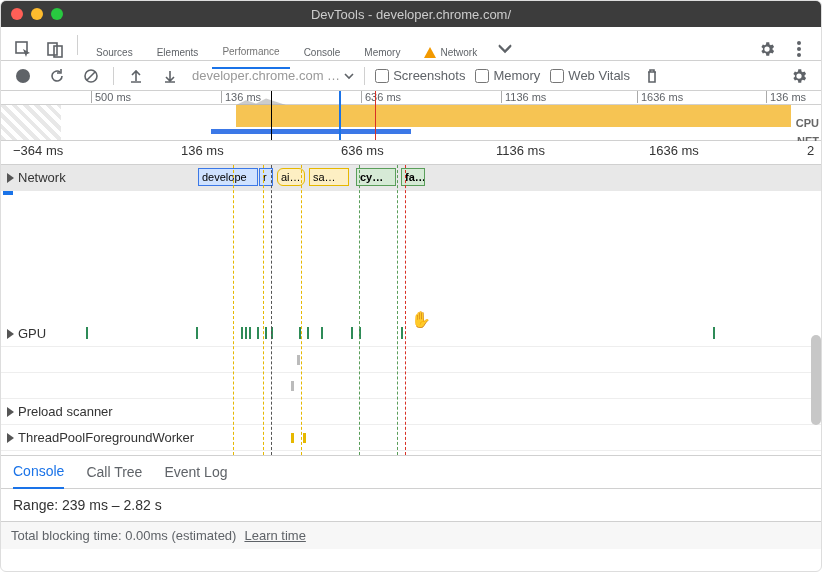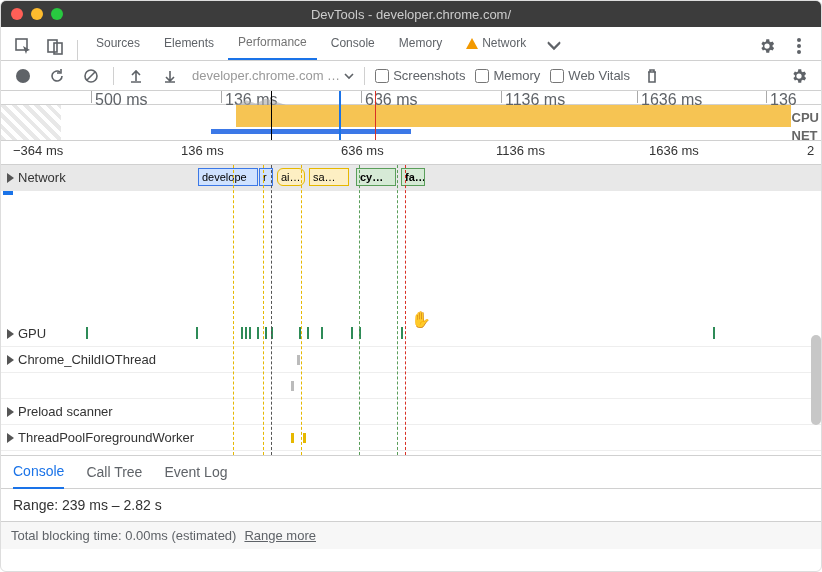--- a/index.html
+++ b/index.html
@@ -8,46 +8,46 @@
 
 .titlebar { height: 26px; background: #3c3c3c; display: flex; align-items: center; padding: 0 10px; position: relative; }
 .traffic { display: flex; gap: 8px; }
 .traffic span { width: 12px; height: 12px; border-radius: 50%; display: block; }
 .t-close { background: #ff5f57; }
 .t-min { background: #febc2e; }
 .t-max { background: #28c840; }
 .titlebar-title { position: absolute; left: 0; right: 0; text-align: center; color: #ccc; font-size: 13px; font-weight: 500; }
 
 
-.tabbar { height: 34px; border-bottom: 1px solid #d0d0d0; display: flex; align-items: flex-end; padding: 0 8px; gap: 4px; font-size: 12px; color: #5f6368; }
+.tabbar { height: 34px; border-bottom: 1px solid #d0d0d0; display: flex; align-items: flex-start; padding: 8px 8px; gap: 4px; font-size: 10px; color: #5f6368; }
 .tabbar .iconbtn { width: 28px; height: 28px; display: flex; align-items: center; justify-content: center; cursor: pointer; }
 .tabbar .sep { width: 1px; height: 20px; background: #d0d0d0; margin: 0 4px; }
 .tabbar .tab { padding: 0 10px; height: 34px; display: flex; align-items: center; cursor: pointer; color: #5f6368; }
 .tabbar .tab.active { color: #737373; border-bottom: 2px solid #1a73e8; }
 .tabbar .warn-dot { width: 0; height: 0; border-left: 6px solid transparent; border-right: 6px solid transparent; border-bottom: 11px solid #f29900; margin-right: 4px; }
 .tabbar .spacer { flex: 1; }
 
 
 .toolbar { height: 30px; border-bottom: 1px solid #d0d0d0; display: flex; align-items: center; padding: 0 10px; gap: 10px; font-size: 13px; color: #5f6368; }
 .toolbar .iconbtn { width: 24px; height: 24px; display: flex; align-items: center; justify-content: center; cursor: pointer; }
 .toolbar .sep { width: 1px; height: 18px; background: #d0d0d0; }
 .rec { width: 14px; height: 14px; border-radius: 50%; background: #5f6368; }
 .url-sel { color: #999; display: flex; align-items: center; gap: 4px; font-size: 13px; }
 .chk { display: flex; align-items: center; gap: 4px; font-size: 13px; }
 .chk input { width: 14px; height: 14px; }
 .toolbar .spacer { flex: 1; }
 
 
 .overview { height: 50px; border-bottom: 1px solid #d0d0d0; position: relative; background: #fff; }
-.ov-ruler { height: 14px; border-bottom: 1px solid #d0d0d0; position: relative; font-size: 16px; color: #5f6368; }
+.ov-ruler { height: 14px; border-bottom: 1px solid #d0d0d0; position: relative; font-size: 11px; color: #5f6368; }
 .ov-tick { position: absolute; top: 0; border-left: 1px solid #aaa; height: 12px; padding-left: 3px; }
 .ov-cpu { position: absolute; left: 235px; right: 30px; top: 14px; height: 22px; background: #f6c453; }
 .ov-cpu-peak { position: absolute; left: 0; top: -8px; width: 50px; height: 8px; background: #aaa; clip-path: polygon(0% 100%, 20% 40%, 40% 80%, 60% 20%, 80% 60%, 100% 100%); opacity: .6; }
 .ov-net { position: absolute; left: 210px; width: 200px; top: 38px; height: 5px; background: #3b78e7; }
-.ov-labels { position: absolute; right: 2px; top: 19px; font-size: 13px; font-weight: 700; color: #666; }
+.ov-labels { position: absolute; right: 2px; top: 26px; font-size: 11px; font-weight: 700; color: #666; text-align: right; }
 .ov-labels div { height: 18px; }
 .ov-hatch { position: absolute; left: 0; width: 60px; top: 14px; bottom: 0; background: repeating-linear-gradient(45deg,#e8e8e8 0 4px,#fff 4px 8px); }
 .ov-marker-blue { position: absolute; top: 0; bottom: 0; border-left: 2px solid #1a73e8; }
 .ov-marker-bk { position: absolute; top: 0; bottom: 0; border-left: 1px solid #000; }
 .ov-marker-rd { position: absolute; top: 0; bottom: 0; border-left: 1px solid #d93025; }
 
 
 .main-ruler { height: 24px; border-bottom: 1px solid #d0d0d0; position: relative; font-size: 13px; color: #333; background: #fff; }
 .mr-tick { position: absolute; top: 2px; }
 
@@ -273,24 +273,20 @@
     <div class="gpu-tick" style="left:298px"></div>
       <div class="gpu-tick" style="left:306px"></div>
       <div class="gpu-tick" style="left:320px"></div>
     <div class="gpu-tick" style="left:350px"></div>
       <div class="gpu-tick" style="left:358px"></div>
       <div class="gpu-tick" style="left:400px"></div>
     <div class="gpu-tick" style="left:712px"></div>
   </div>
 
   <div class="track-row">
-    <div class="track-label">
-        <span class="tri"></span>
-        <span>Chrome_ChildIOThread</span>
-      </div>
     <div class="small-tick" style="left:296px;background:#bbb"></div>
   </div>
 
   <div class="track-row">
     <div class="small-tick" style="left:290px;background:#bbb"></div>
   </div>
 
   <div class="track-row">
     <div class="track-label">
         <span class="tri"></span>
@@ -321,14 +317,14 @@
 <div class="btabs">
   <div class="btab active">Console</div>
   <div class="btab">Call Tree</div>
   <div class="btab">Event Log</div>
 </div>
 
 <div class="range">Range: 239 ms – 2.82 s</div>
 
 <div class="tbt">
   <span>Total blocking time: 0.00ms (estimated)</span>
-  <a>Range more</a>
+  <a>Learn time</a>
 </div>
 
 </body></html>

